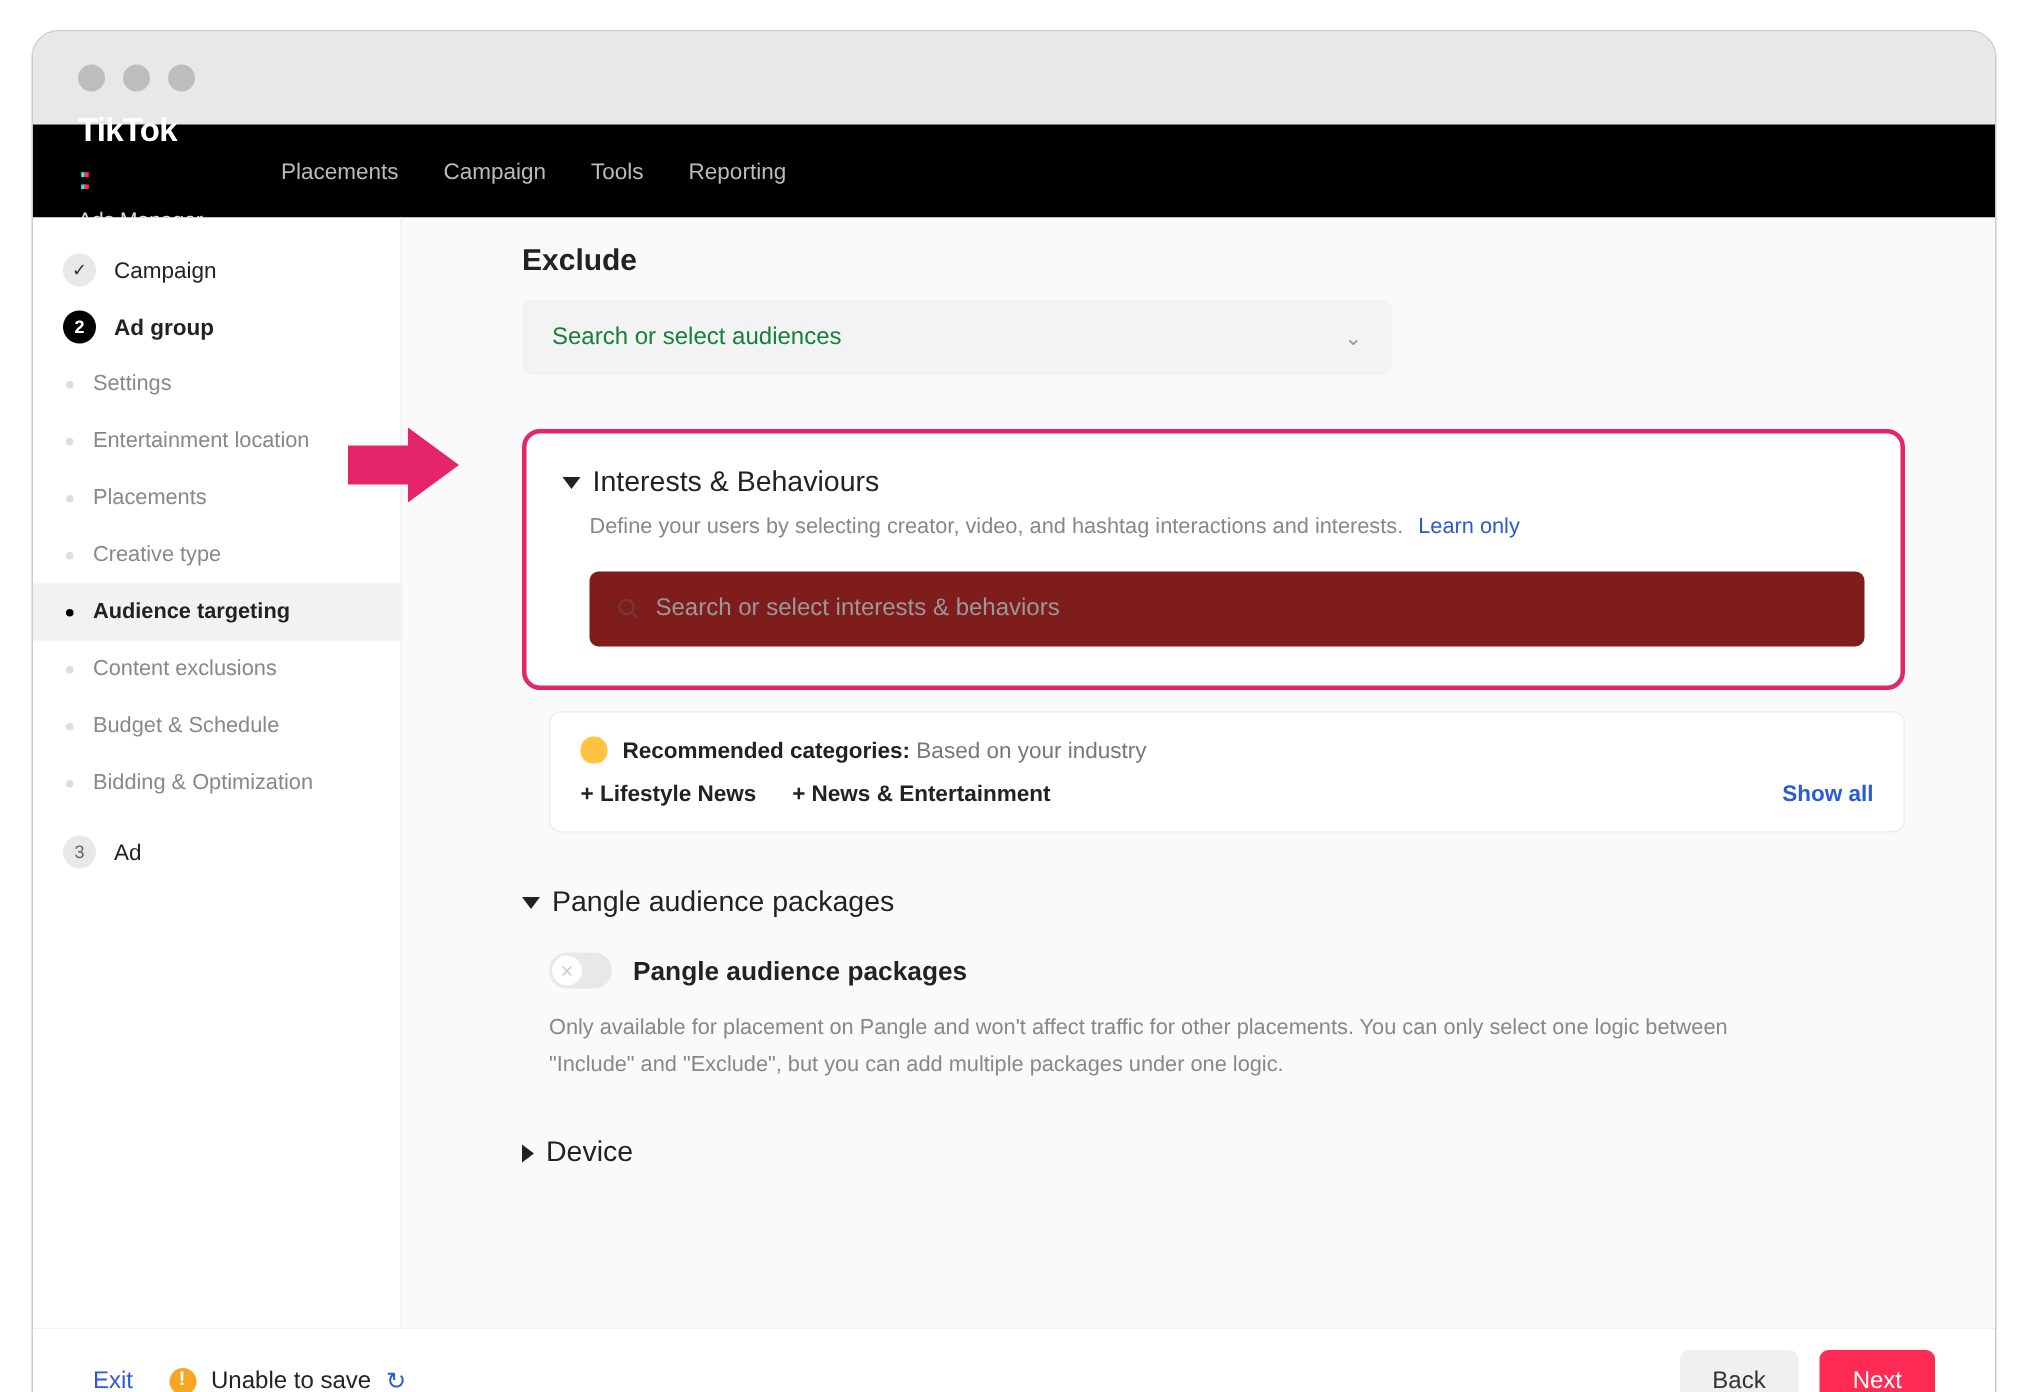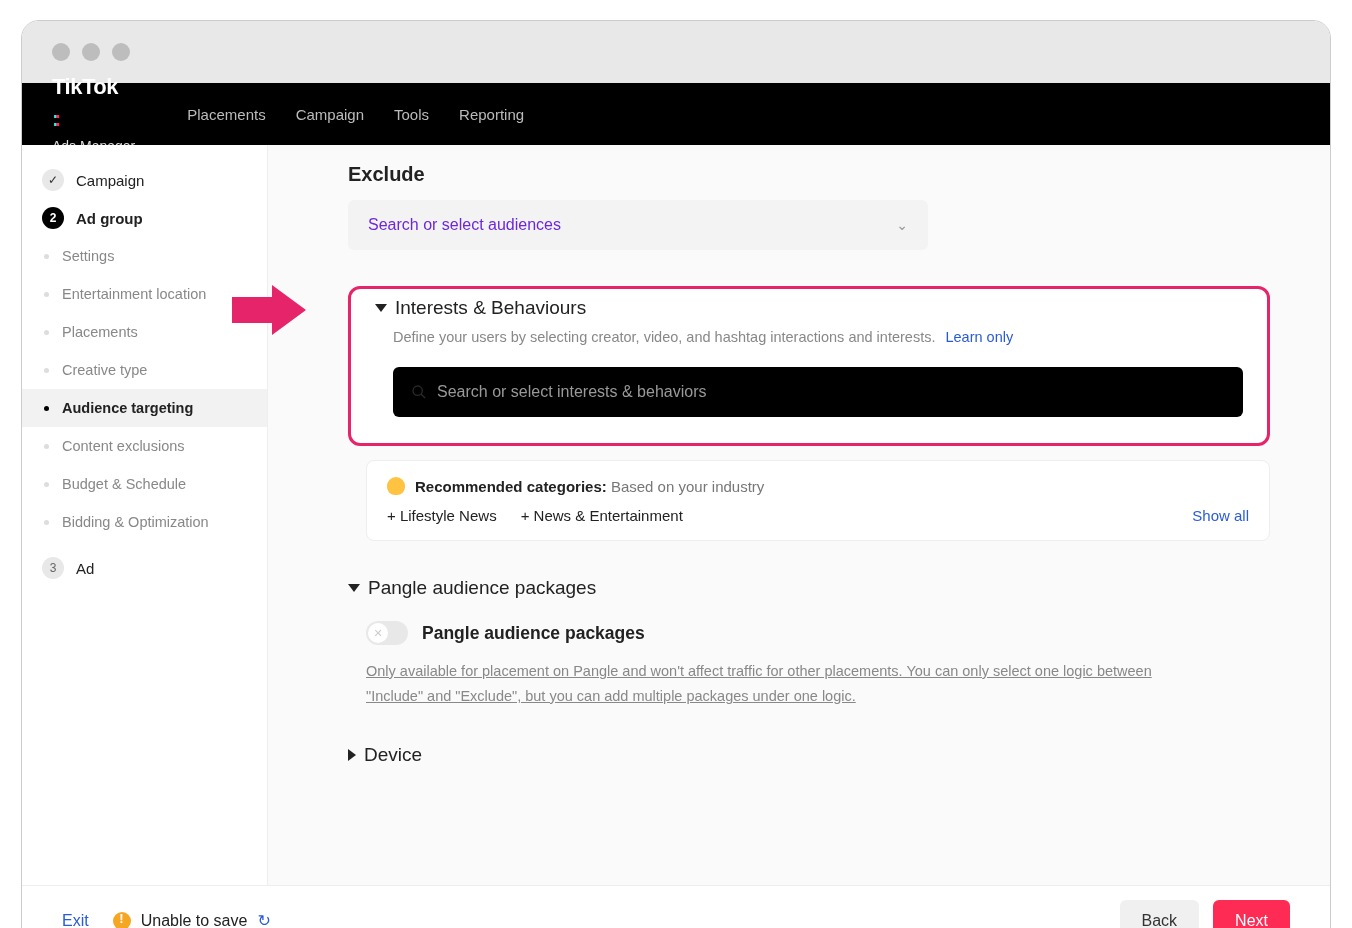--- a/index.html
+++ b/index.html
@@ -25,48 +25,48 @@
 .step-label { color: #222; }
 .step-bold { font-weight: 600; }
 .sub-item { display: flex; align-items: center; gap: 12px; padding: 11px 20px 11px 40px; font-size: 14.5px; color: #888; cursor: pointer; position: relative; }
 .sub-item::before { content: ""; display: block; width: 5px; height: 5px; border-radius: 50%; background: #ddd; position: absolute; left: 22px; }
 .sub-item.active { background: #f2f2f2; color: #222; font-weight: 600; }
 .sub-item.active::before { background: #000; }
 .main { flex: 1; background: #fafafa; position: relative; padding: 18px 60px 0 80px; }
 .arrow-highlight { position: absolute; left: -36px; top: 140px; width: 74px; height: 50px; }
 .section-label { font-weight: 600; font-size: 20px; margin-bottom: 14px; color: #222; }
 .select-box { background: #f3f3f3; border-radius: 6px; height: 50px; display: flex; align-items: center; justify-content: space-between; padding: 0 20px; cursor: pointer; }
-.select-ph { color: #6d28d9; font-size: 16px; }
+.select-ph { color: #15803d; font-size: 16px; }
 .chev { color: #999; font-size: 14px; }
-.highlight-box { border: 3px solid #e6246a; border-radius: 12px; padding: 8px 24px 26px; margin-top: 36px; background: #fff; }
+.highlight-box { border: 3px solid #e6246a; border-radius: 12px; padding: 22px 24px 26px; margin-top: 36px; background: #fff; }
 .sec-head { display: flex; align-items: center; gap: 8px; }
 .tri { width: 0; height: 0; border-left: 6px solid transparent; border-right: 6px solid transparent; border-top: 8px solid #222; }
 .tri-right { width: 0; height: 0; border-top: 6px solid transparent; border-bottom: 6px solid transparent; border-left: 8px solid #222; }
 .sec-title { font-size: 19px; font-weight: 500; color: #222; }
 .sec-desc { color: #888; font-size: 14.5px; margin: 10px 0 0 18px; }
 .learn-link { color: #2a5bd7; cursor: pointer; margin-left: 6px; }
-.search-box { background: #000000; border-radius: 6px; height: 50px; display: flex; align-items: center; padding: 0 18px; margin: 22px 0 0 18px; gap: 10px; }
+.search-box { background: #7f1d1d; border-radius: 6px; height: 50px; display: flex; align-items: center; padding: 0 18px; margin: 22px 0 0 18px; gap: 10px; }
 .search-icon { width: 16px; height: 16px; opacity: 0.4; }
 .search-ph { color: #999; font-size: 16px; }
 .rec-box { border: 1px solid #eee; border-radius: 8px; padding: 16px 20px; margin-top: 14px; background: #fff; margin-left: 18px; }
 .rec-head { display: flex; align-items: center; gap: 10px; }
 .bulb { width: 18px; height: 18px; background: #ffc241; border-radius: 50% 50% 45% 45%; position: relative; }
 .rec-title { font-size: 15px; }
 .rec-title b { color: #222; }
 .rec-sub { color: #777; }
-.rec-chips { display: flex; align-items: center; gap: 16px; margin-top: 12px; justify-content: space-between; }
+.rec-chips { display: flex; align-items: center; gap: 16px; margin-top: 12px; justify-content: space-between; font-weight: bold; }
 .chip-row { display: flex; gap: 24px; }
 .chip { font-size: 15px; color: #222; cursor: pointer; }
 .show-all { color: #2a5bd7; font-size: 15px; cursor: pointer; }
 .pangle-sec { margin-top: 36px; }
 .toggle-row { display: flex; align-items: center; gap: 14px; margin: 22px 0 14px 18px; }
 .toggle { width: 42px; height: 24px; background: #e8e8e8; border-radius: 14px; position: relative; cursor: pointer; }
 .toggle-knob { position: absolute; width: 20px; height: 20px; background: #fff; border-radius: 50%; top: 2px; left: 2px; display: flex; align-items: center; justify-content: center; color: #ccc; font-size: 11px; }
 .toggle-label { font-size: 17.5px; font-weight: 600; color: #222; }
-.pangle-desc { color: #888; font-size: 14.5px; line-height: 1.7; margin-left: 18px; max-width: 820px; text-decoration: underline; }
+.pangle-desc { color: #888; font-size: 14.5px; line-height: 1.7; margin-left: 18px; max-width: 820px; }
 .device-sec { margin-top: 36px; padding-bottom: 30px; }
 .footer-bar { background: #fff; border-top: 1px solid #eee; height: 70px; display: flex; align-items: center; padding: 0 40px; justify-content: space-between; }
 .foot-left { display: flex; align-items: center; gap: 24px; }
 .exit-link { color: #2a5bd7; font-size: 16px; cursor: pointer; }
 .save-status { display: flex; align-items: center; gap: 10px; color: #222; font-size: 16px; }
 .warn-icon { width: 18px; height: 18px; background: #f5a623; border-radius: 50%; position: relative; }
 .warn-icon::after { content: "!"; color: #fff; position: absolute; left: 6.5px; top: -1px; font-size: 13px; font-weight: 700; }
 .refresh-icon { color: #2a5bd7; font-size: 16px; cursor: pointer; }
 .foot-right { display: flex; gap: 14px; }
 .btn { height: 42px; padding: 0 22px; border-radius: 6px; font-size: 16px; border: none; cursor: pointer; }

